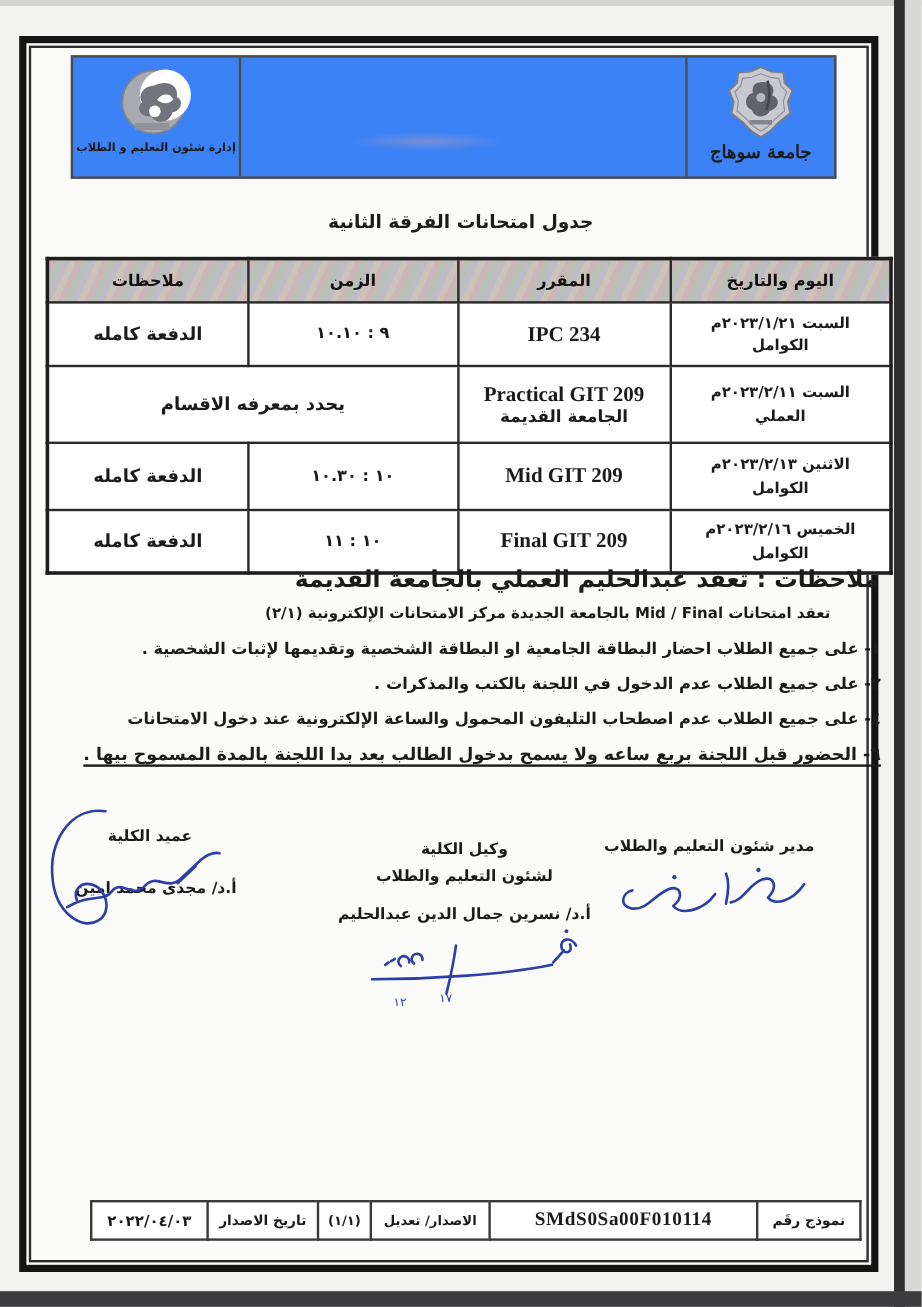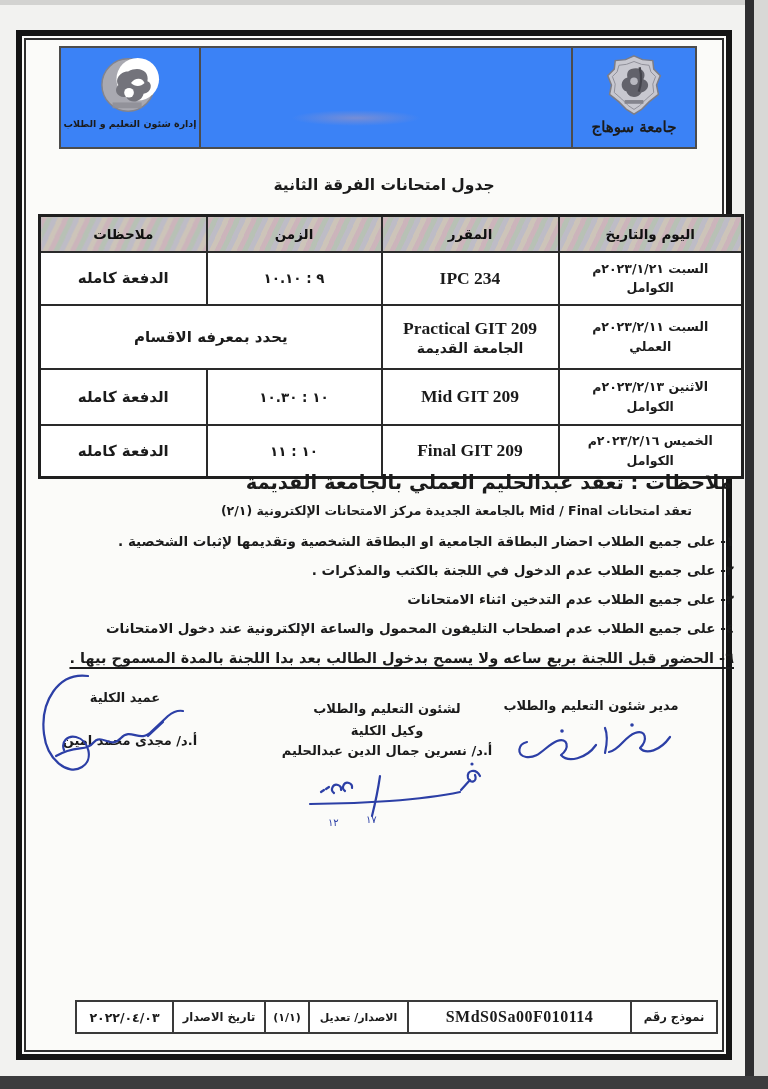--- a/index.html
+++ b/index.html
@@ -70,21 +70,21 @@
   .notes-list { margin-top:9px; }
   .note-item { font-size:13.5px; font-weight:bold; line-height:29px; padding-right:2px; }
   .note-item.u-line { font-size:14.5px; text-decoration:underline; text-decoration-thickness:1.5px; text-underline-offset:4px; line-height:30px; width:684px; }
   
   .sig-blue { stroke:#2c3fa6; stroke-width:2.2; fill:none; stroke-linecap:round; stroke-linejoin:round; }
   .sig-title { font-size:13px; font-weight:bold; direction:rtl; }
   .sig-name  { font-size:13px; font-weight:bold; direction:rtl; }
   .sig-right-block { position:absolute; left:472px; top:698px; width:238px; text-align:center; }
   .sig-mid-block   { position:absolute; left:278px; top:698px; width:218px; text-align:center; }
   .sig-mid-block .sig-title { line-height:22px; }
-  .sig-mid-block .sig-name { margin-top:1px;text-align:center; }
+  .sig-mid-block .sig-name { margin-top:13px;text-align:center; }
   .sig-left-block  { position:absolute; left:30px; top:690px; width:200px; text-align:center; }
   .sig-left-block .sig-title { padding-right:10px; }
   .sig-left-block .sig-name { margin-top:28px; }
   .svg-sig { display:block; }
   .sig-r-svg { margin:4px auto 0; }
   .sig-m-svg { margin:2px auto 0; }
   .sig-l-svg { position:absolute; left:-2px; top:-20px; pointer-events:none; }
   .sig-num { font-family:"DejaVu Sans",sans-serif; font-size:10px; fill:#2c3fa6; }
   
   .footer-table {
@@ -203,40 +203,39 @@
     </tr>
   </tbody>
 </table>
 
 <div class="notes-wrap">
   <div class="notes-heading">ملاحظات : تعقد عبدالحليم العملي بالجامعة القديمة</div>
   <div class="notes-sub">تعقد امتحانات  Mid / Final بالجامعة الجديدة مركز الامتحانات الإلكترونية (٢/١)</div>
   <div class="notes-list">
     <div class="note-item">١- على جميع الطلاب احضار البطاقة الجامعية او البطاقة الشخصية وتقديمها لإثبات الشخصية .</div>
     <div class="note-item">٢- على جميع الطلاب عدم الدخول في اللجنة بالكتب والمذكرات .</div>
-    <div class="note-item">٣- على جميع الطلاب عدم التدخين اثناء الامتحانات</div>
     <div class="note-item">٤- على جميع الطلاب عدم اصطحاب التليفون المحمول والساعة الإلكترونية عند دخول الامتحانات</div>
     <div class="note-item u-line">٦- الحضور قبل اللجنة بربع ساعه ولا يسمح بدخول الطالب بعد بدا اللجنة بالمدة المسموح بيها .</div>
   </div>
 </div>
 
 <div class="sig-right-block">
   <div class="sig-title">مدير شئون التعليم والطلاب</div>
   <svg class="svg-sig sig-r-svg" width="175" height="62" viewBox="0 0 175 62">
     <path class="sig-blue" d="M166,20 C156,34 142,38 136,31 C144,23 142,12 131,16 C120,20 116,33 105,35"></path>
     <path class="sig-blue" d="M101,36 C103,27 104,18 101,11"></path>
     <path class="sig-blue" d="M92,28 C82,42 64,46 57,38 C66,31 64,20 53,24 C41,29 35,42 22,40 C12,38 14,27 23,25"></path>
     <circle cx="128" cy="8" r="1.8" fill="#2c3fa6"></circle>
     <circle cx="58" cy="14" r="1.8" fill="#2c3fa6"></circle>
   </svg>
 </div>
 
 <div class="sig-mid-block">
+  <div class="sig-title">وكيل الكلية</div>
   <div class="sig-title">لشئون التعليم والطلاب</div>
-  <div class="sig-title">وكيل الكلية</div>
   <div class="sig-name">أ.د/ نسرين جمال الدين عبدالحليم</div>
   <svg class="svg-sig sig-m-svg" width="210" height="68" viewBox="0 0 210 68">
     <path class="sig-blue" d="M198,16 C194,8 184,10 186,18 C188,24 196,22 193,15 M188,20 L179,30"></path>
     <circle cx="190" cy="4" r="1.6" fill="#2c3fa6"></circle>
     <path class="sig-blue" d="M178,32 C140,40 78,44 28,44"></path>
     <path class="sig-blue" d="M98,16 C96,30 93,44 90,56"></path>
     <path class="sig-blue" d="M70,28 a4.5,4.5 0 1,0 -7,3 M59,30 a4.5,4.5 0 1,0 -7,3"></path>
     <path class="sig-blue" d="M47,27 l-3,2 M42,30 l-3,2"></path>
     <text class="sig-num" x="84" y="63">١٧</text>
     <text class="sig-num" x="46" y="66">١٢</text>

